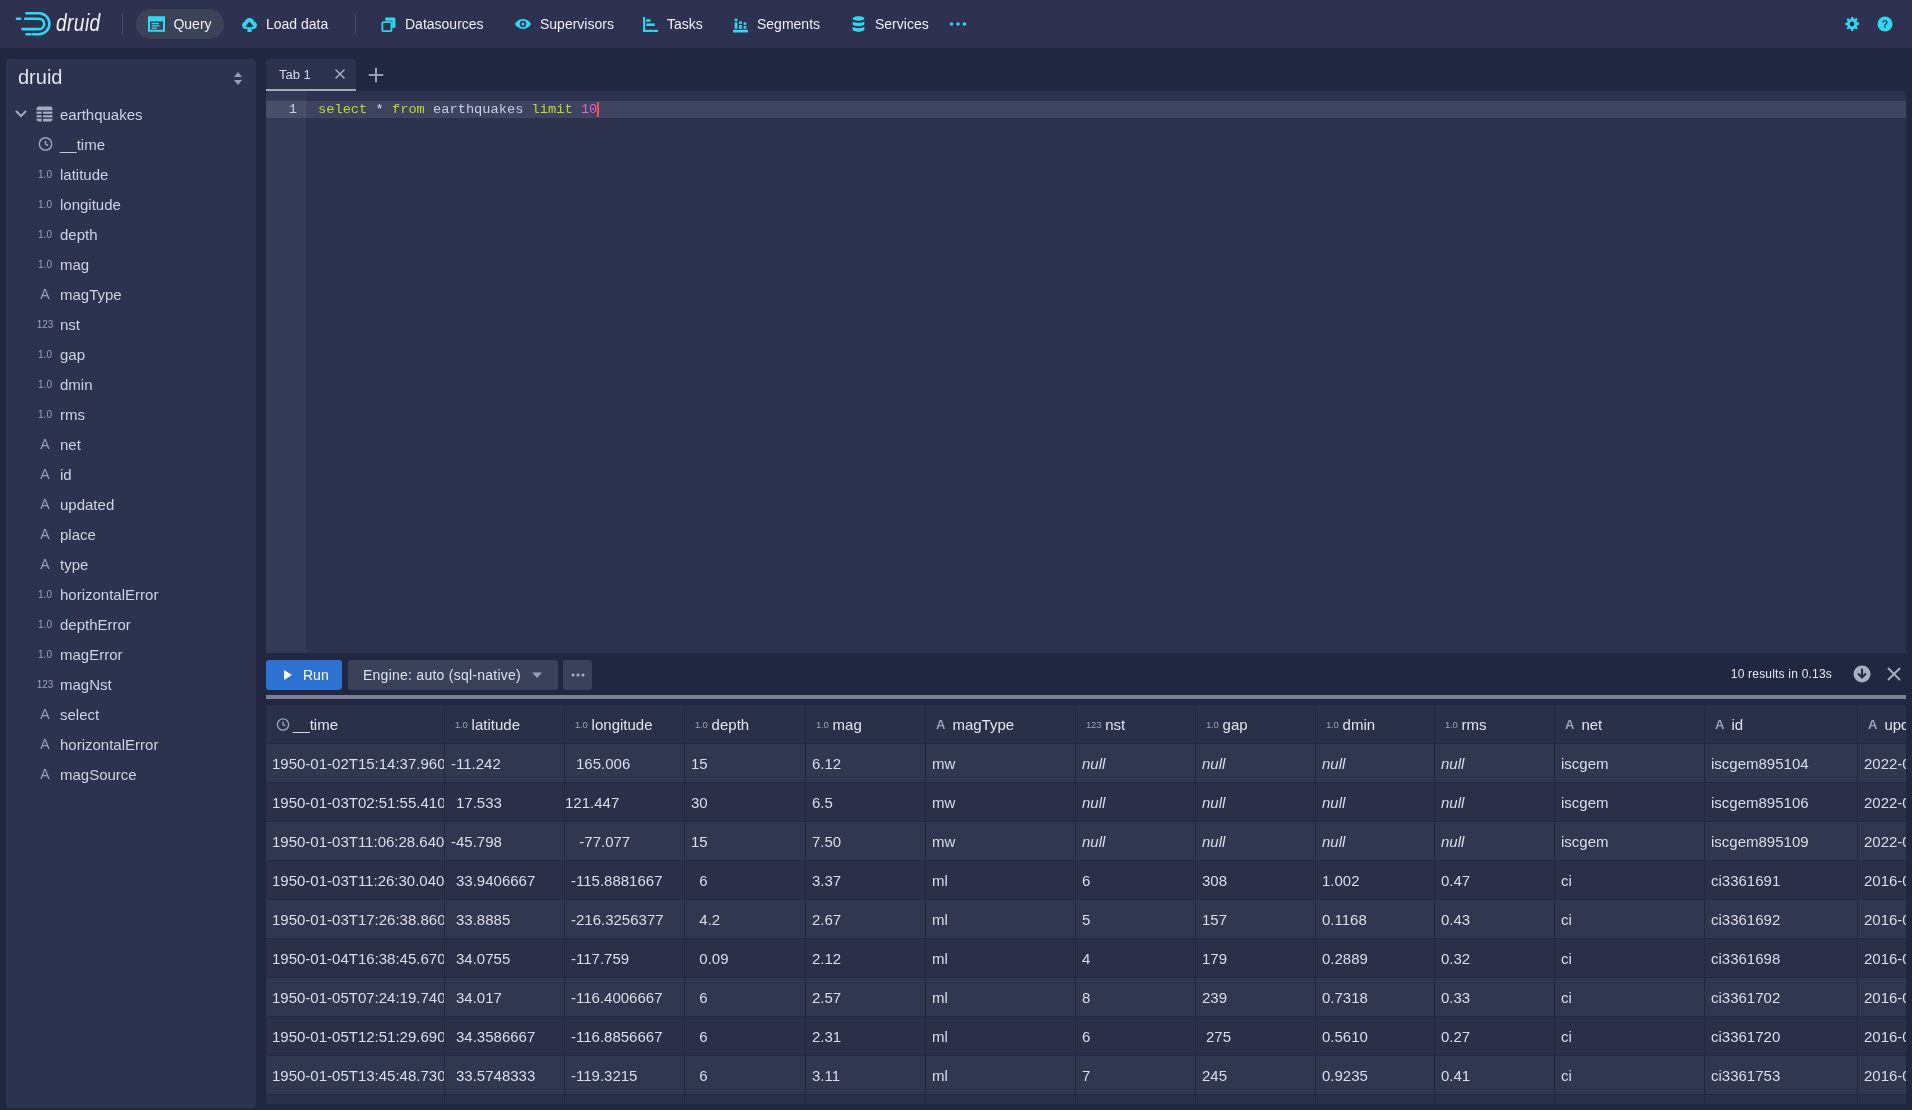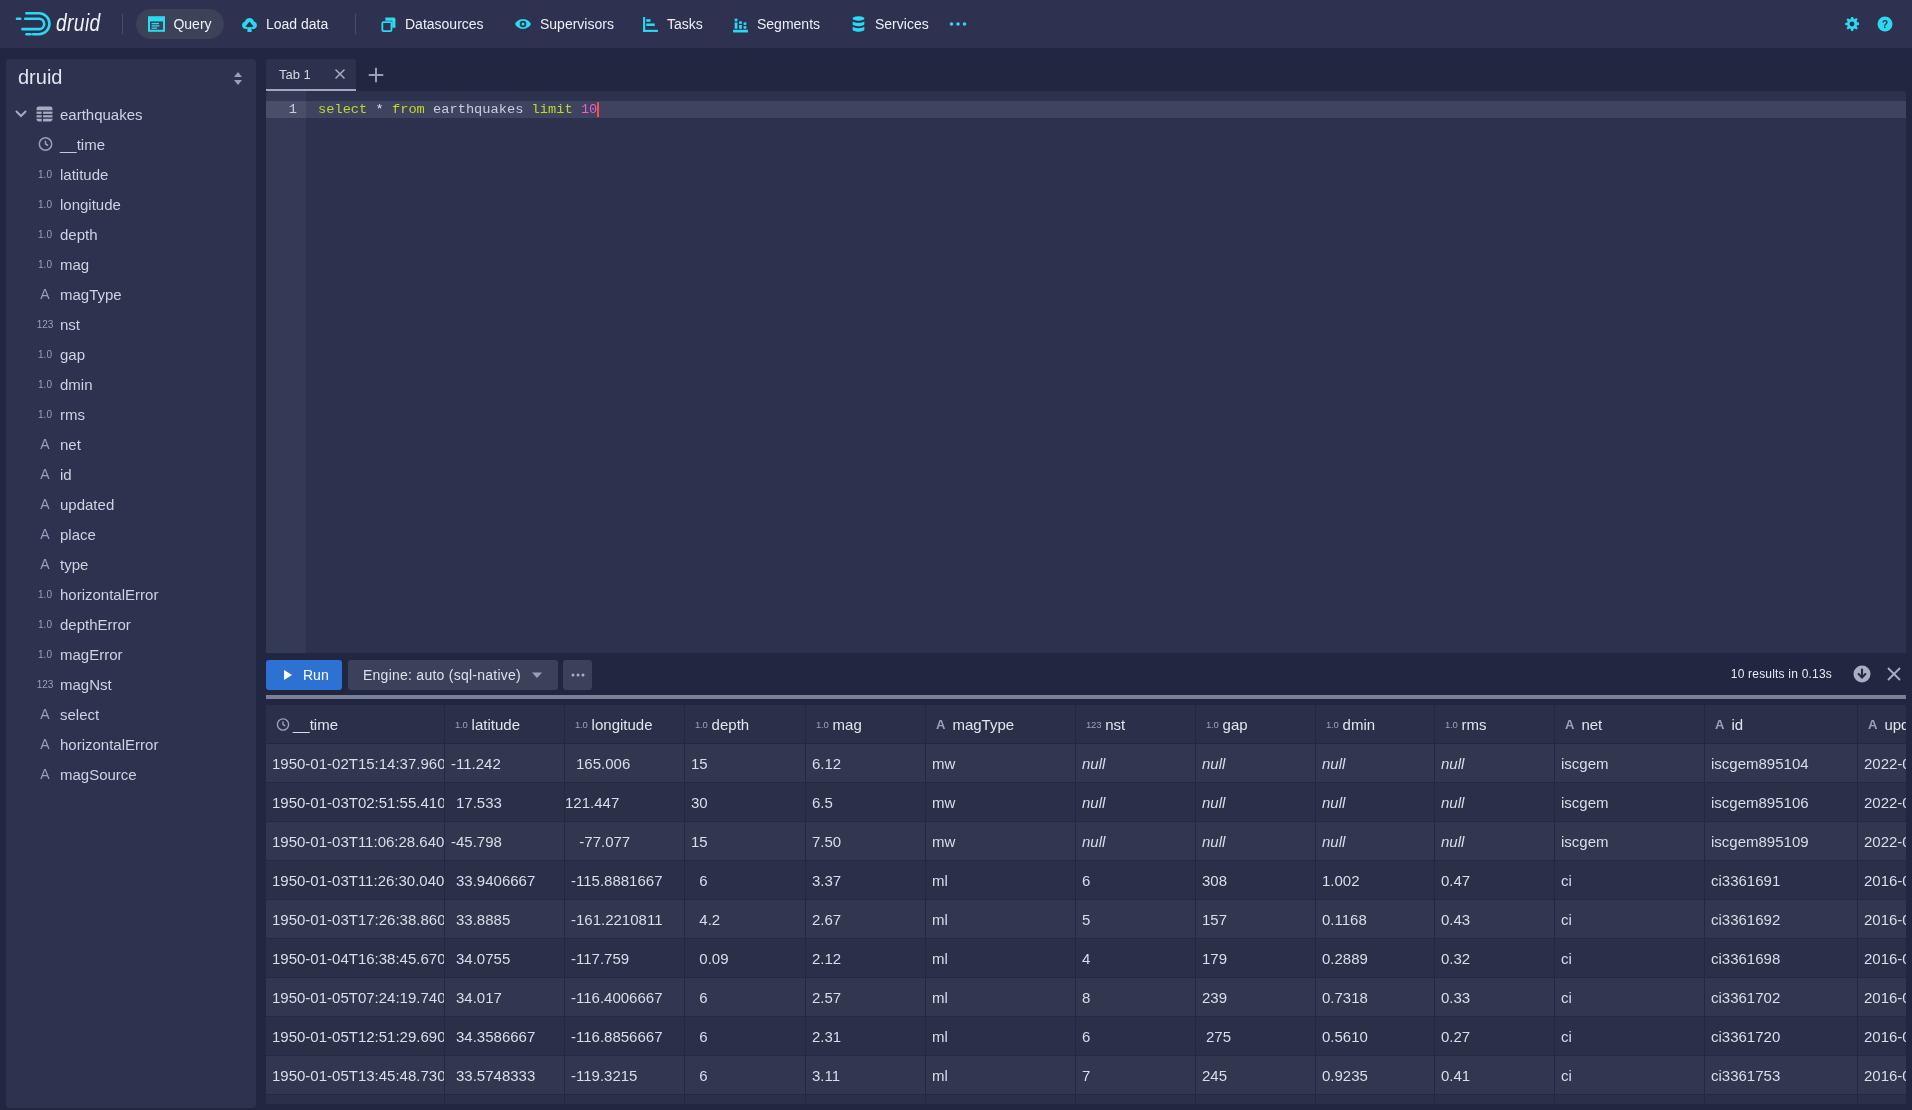--- a/index.html
+++ b/index.html
@@ -603,21 +603,21 @@
       </div>
 </div>
 <div class="trow odd">
 <div class="cell" style="width:179px">
         <span class="ct" style="left:6px">1950-01-03T17:26:38.860Z</span>
       </div>
 <div class="cell" style="width:120px">
         <span class="ct" style="left:11.0px">33.8885</span>
       </div>
 <div class="cell" style="width:120px">
-        <span class="ct" style="left:6.0px">-161.2210811</span>
+        <span class="ct" style="left:6.0px">-216.3256377</span>
       </div>
 <div class="cell" style="width:121px">
         <span class="ct" style="left:14.3px">4.2</span>
       </div>
 <div class="cell" style="width:120px">
         <span class="ct" style="left:6.0px">2.67</span>
       </div>
 <div class="cell" style="width:150px">
         <span class="ct" style="left:6px">ml</span>
       </div>

